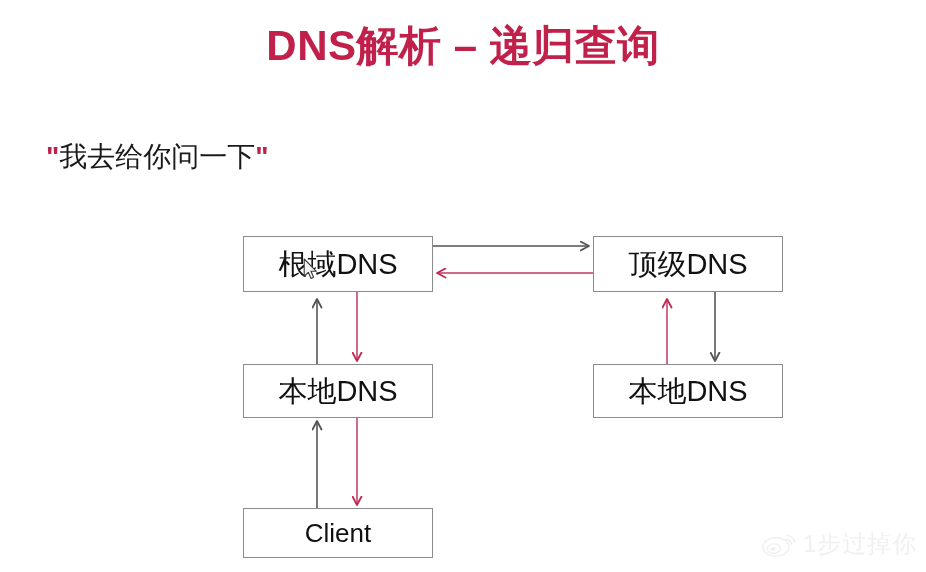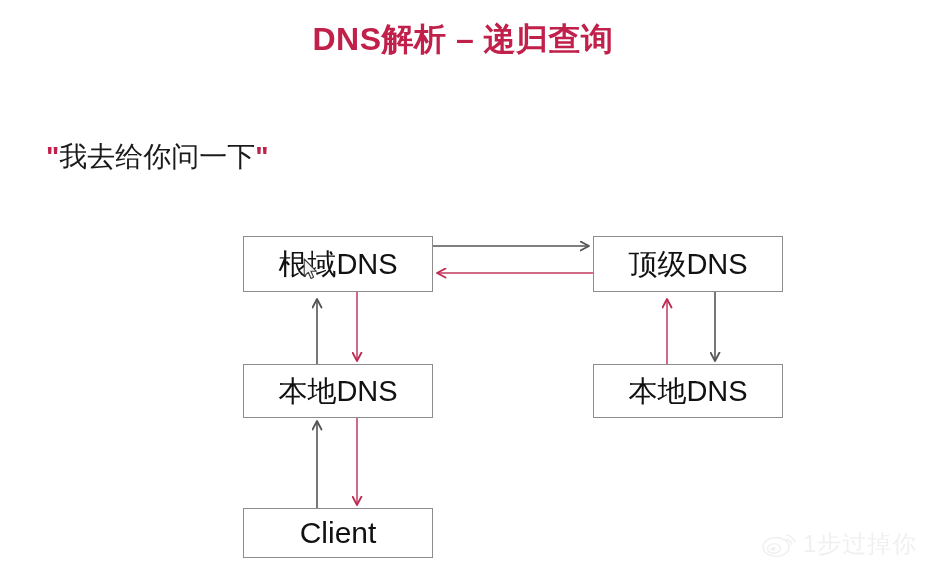--- a/index.html
+++ b/index.html
@@ -16,21 +16,21 @@
     font-family: "Liberation Sans", "DejaVu Sans", sans-serif;
   }
 
   
   #title {
     position: absolute;
     left: 0;
     top: 18px;
     width: 926px;
     text-align: center;
-    font-size: 32px;
+    font-size: 42px;
     font-weight: bold;
     color: #c0204a;
     letter-spacing: 0.5px;
     white-space: nowrap;
   }
 
   
   #subtitle {
     position: absolute;
     left: 46px;
@@ -72,21 +72,21 @@
     white-space: nowrap;
     z-index: 3;
   }
   .node .lbl { line-height: 1; }
 
   #node-root      { left: 243px; top: 236px; width: 190px; height: 56px; }
   #node-tld       { left: 593px; top: 236px; width: 190px; height: 56px; }
   #node-local     { left: 243px; top: 364px; width: 190px; height: 54px; }
   #node-auth      { left: 593px; top: 364px; width: 190px; height: 54px; }
   #node-client    { left: 243px; top: 508px; width: 190px; height: 50px; }
-  #node-client .lbl { font-size: 30px; }
+  #node-client .lbl { font-size: 26px; }
 
   
   #cursor {
     position: absolute;
     left: 303px;
     top: 258px;
     width: 16px;
     height: 24px;
     z-index: 9;
     pointer-events: none;

